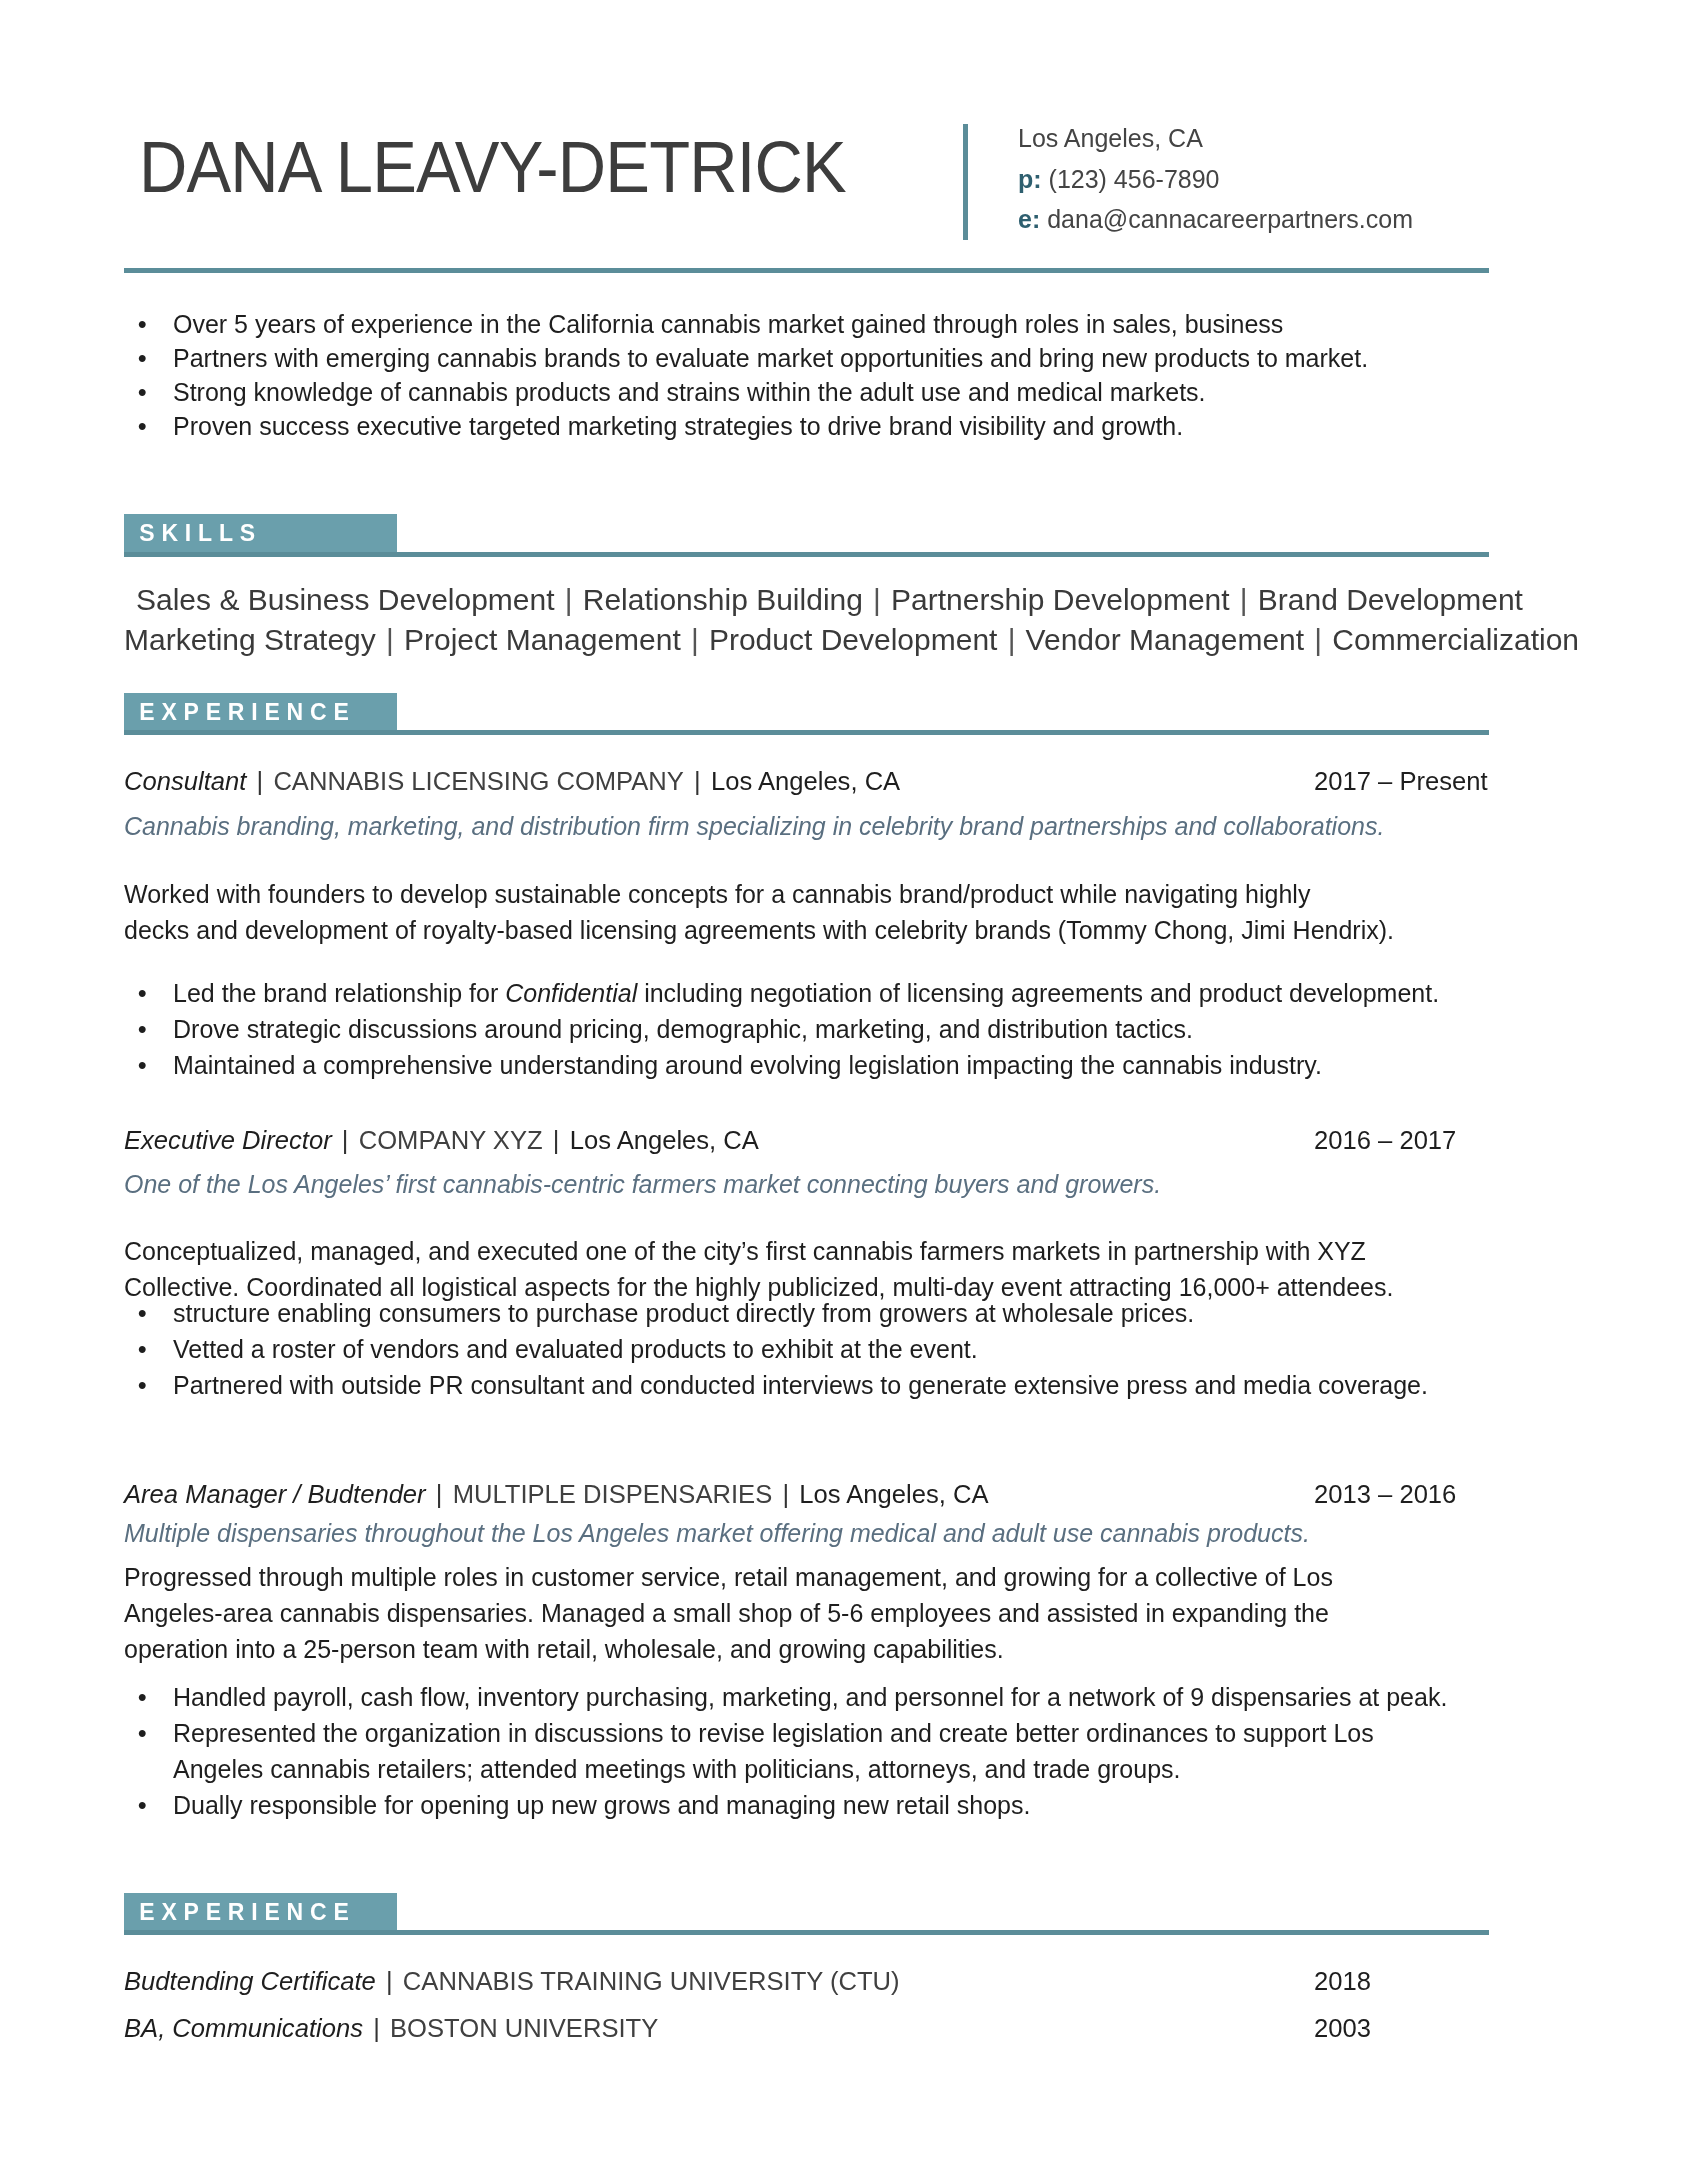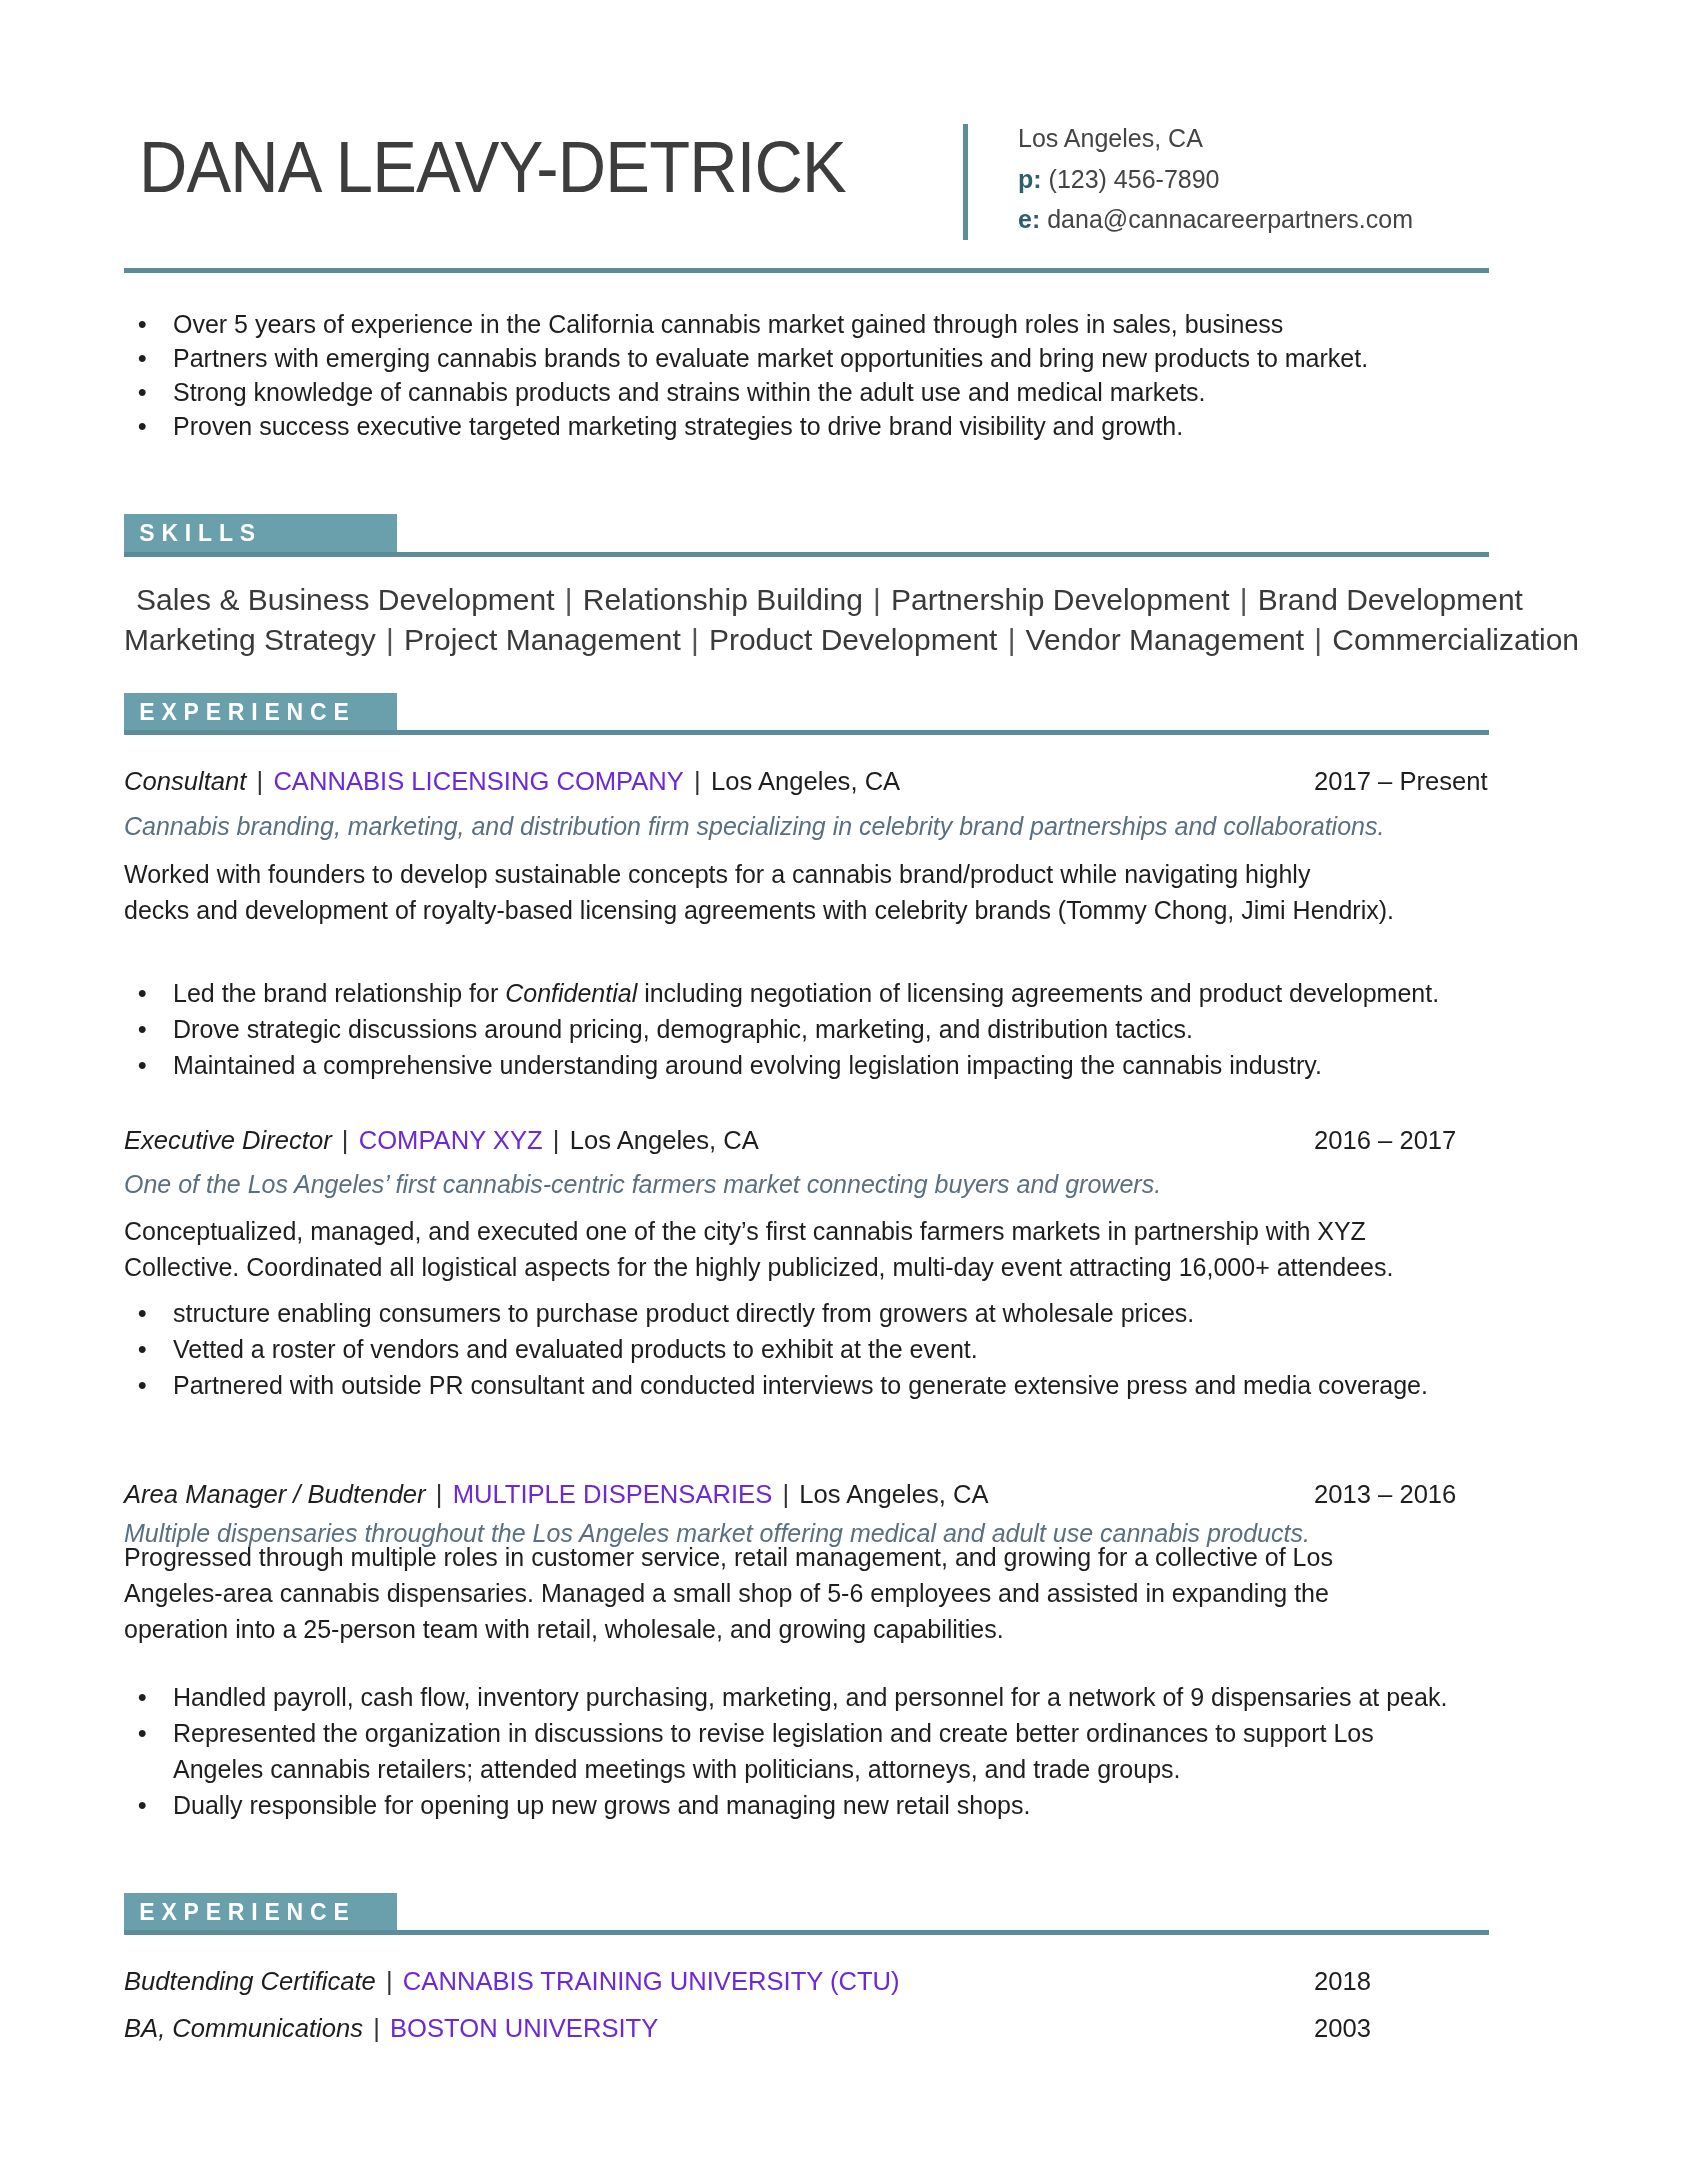--- a/index.html
+++ b/index.html
@@ -24,25 +24,25 @@
     left: 124px; width: 273px; height: 39px; background: #6a9fac;
     color: #ffffff; font-size: 23px; font-weight: bold; letter-spacing: 6.8px;
     line-height: 39px; padding-left: 15.3px; box-sizing: border-box;
   }
   .skills-line { width: 1685px; left: 0; text-align: center; font-size: 30px; color: #3a3a3a; white-space: nowrap; }
   .skills-line.l1 { left: 136px; width: 1363px; }
   .skills-line.l2 { left: 124px; width: 1365px; }
   .sep { color: #555; padding: 0 10.2px; }
   .role-line { left: 124px; font-size: 25.6px; white-space: nowrap; color: #1e1e1e; }
   .role-line .title { font-style: italic; margin-top: 12px; }
-  .role-line .company { color: #6d28d9; }
+  .role-line .company { color: #404040; }
   .role-line .pipe { padding: 0 10.2px; color: #333; }
   .date { left: 1314px; font-size: 25.6px; white-space: nowrap; color: #1e1e1e; }
   .tagline { left: 124px; font-size: 25px; font-style: italic; color: #5a6f80; white-space: nowrap; }
-  .para { left: 124px; width: 1431px; font-size: 25px; line-height: 36px; color: #1e1e1e; }
+  .para { left: 124px; width: 1431px; font-size: 25px; line-height: 36px; color: #1e1e1e; margin-top: 20px; }
   .para div { white-space: nowrap; }
   .jb { left: 136px; width: 1431px; font-size: 25px; line-height: 36px; }
   .jb .bullet-row div { white-space: nowrap; }
 </style>
 </head>
 <body>
 
 <div class="abs name">DANA LEAVY-DETRICK</div>
 <div class="abs vdivider"></div>
 <div class="abs contact" style="top:124px">Los Angeles, CA</div>

